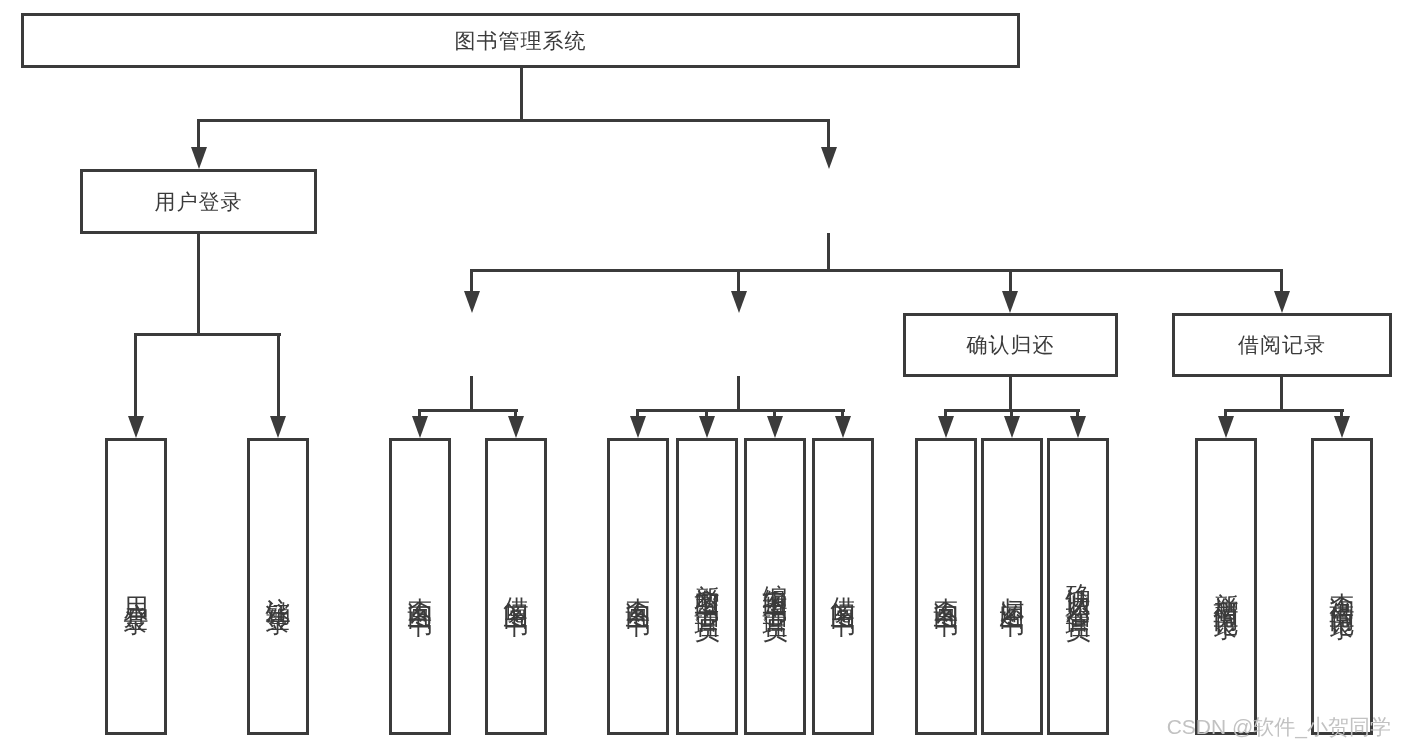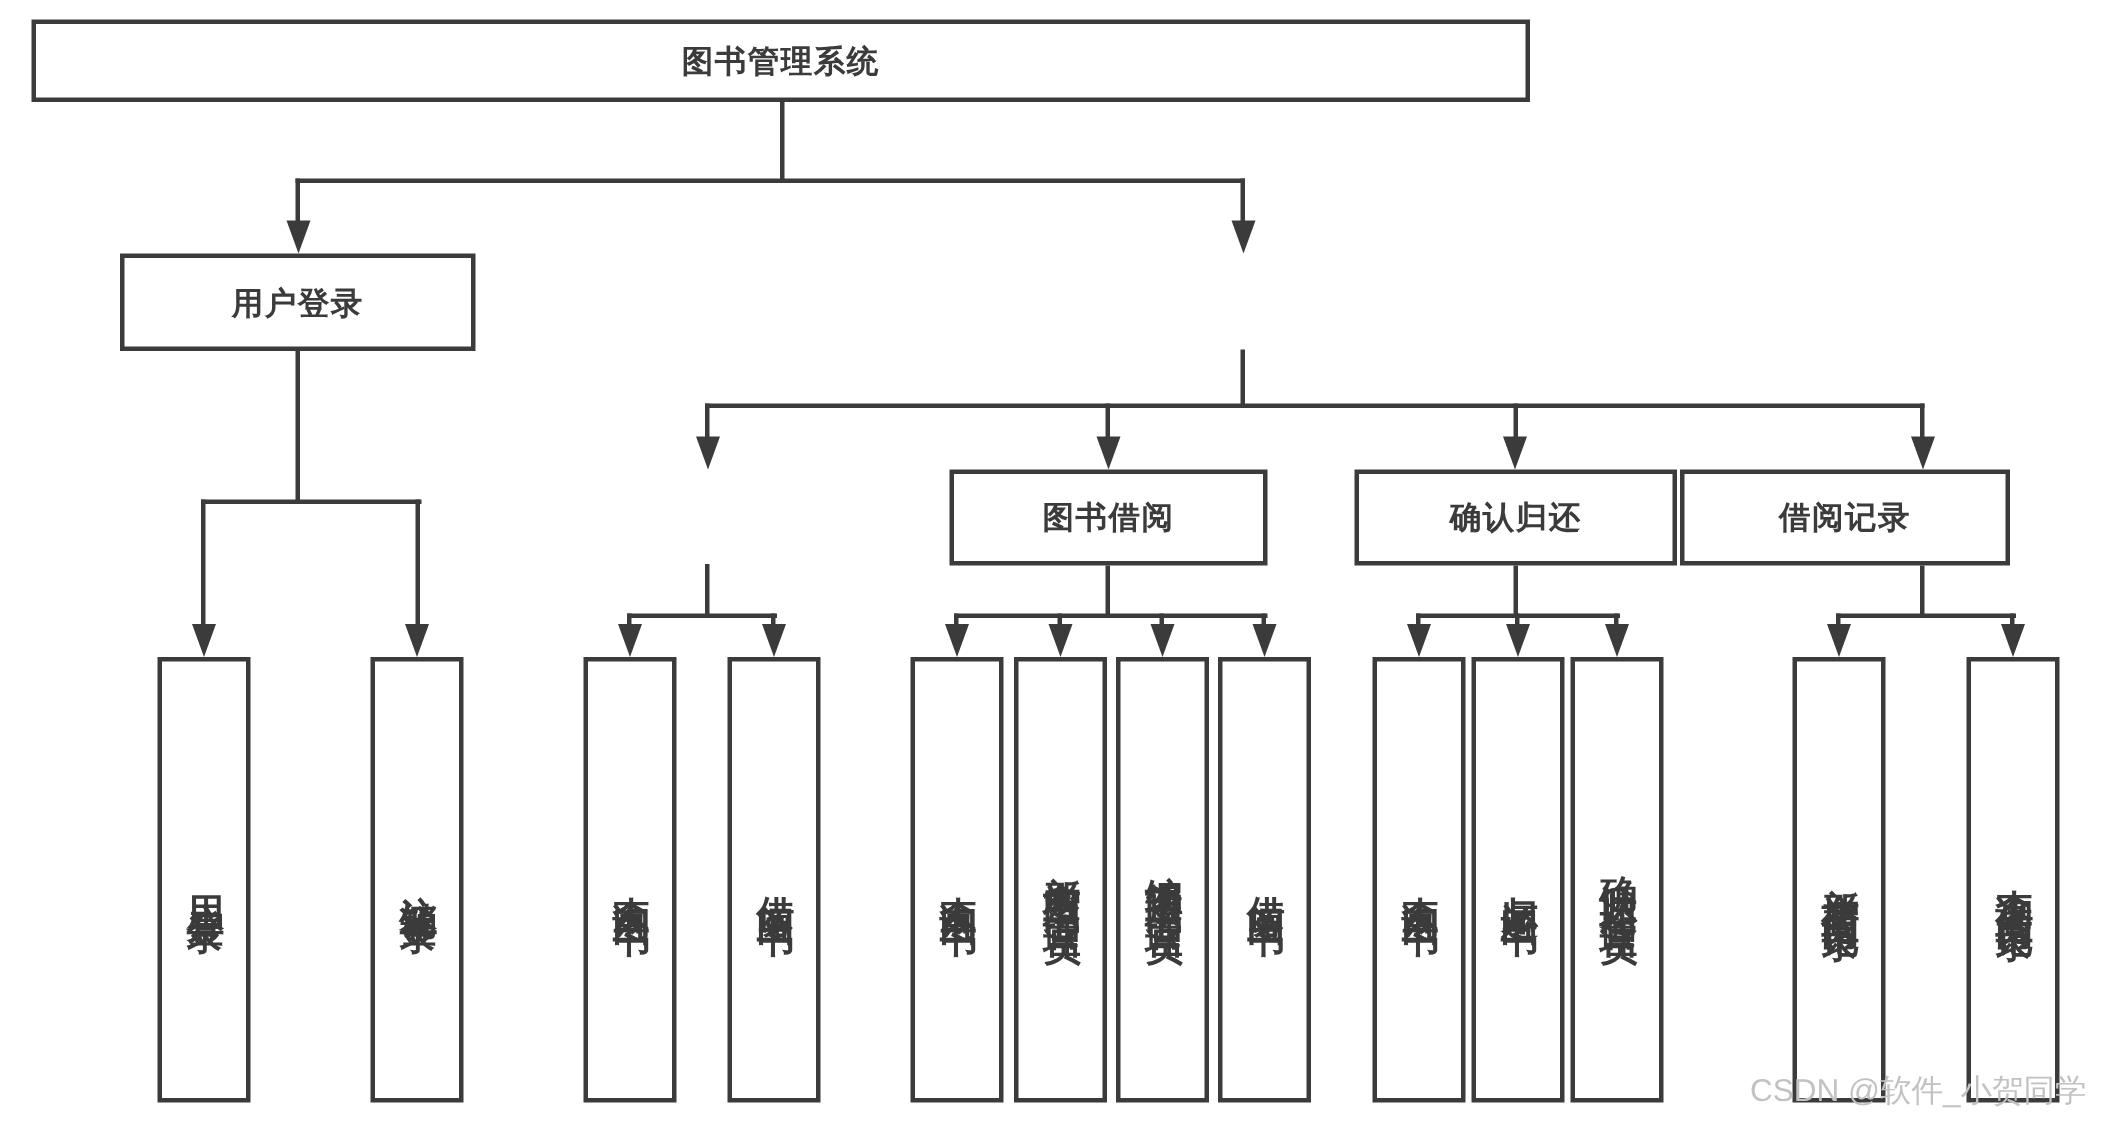--- a/index.html
+++ b/index.html
@@ -22,21 +22,20 @@
     border:3px solid var(--line);
     background:#fff;
     display:flex;align-items:center;justify-content:center;
     z-index:2;
   }
   .box .lbl{
     font-size:21px;
     letter-spacing:1px;
     color:var(--text);
     white-space:nowrap;
-    font-weight:bold;
   }
   .leaf .lbl{
     writing-mode:vertical-rl;
     font-size:25px;
     line-height:1;
     letter-spacing:5px;
     white-space:nowrap;
   }
   .vline,.hline,.drop{position:absolute;background:var(--line);z-index:1;}
   .vline,.drop{width:3px;}
@@ -87,27 +86,24 @@
   <div class="hline" style="left:470px;top:269px;width:813px"></div>
   <div class="drop" style="left:470px;top:269px;height:24px"></div>
   <div class="drop" style="left:737px;top:269px;height:24px"></div>
   <div class="drop" style="left:1009px;top:269px;height:24px"></div>
   <div class="drop" style="left:1280px;top:269px;height:24px"></div>
   <div class="arrow" style="left:464px;top:291px"></div>
   <div class="arrow" style="left:731px;top:291px"></div>
   <div class="arrow" style="left:1002px;top:291px"></div>
   <div class="arrow" style="left:1274px;top:291px"></div>
 
-  <div class="box" style="left:633px;top:313px;width:212px;height:64px">
-    <span class="lbl">图书借阅</span>
-  </div>
   <div class="box" style="left:903px;top:313px;width:215px;height:64px">
     <span class="lbl">确认归还</span>
   </div>
-  <div class="box" style="left:1120px;top:313px;width:220px;height:64px">
+  <div class="box" style="left:1172px;top:313px;width:220px;height:64px">
     <span class="lbl">借阅记录</span>
   </div>
 
   <div class="vline" style="left:470px;top:376px;height:35px"></div>
   <div class="hline" style="left:418px;top:409px;width:100px"></div>
   <div class="drop" style="left:418px;top:409px;height:9px"></div>
   <div class="drop" style="left:514px;top:409px;height:9px"></div>
   <div class="arrow" style="left:412px;top:416px"></div>
   <div class="arrow" style="left:508px;top:416px"></div>
 

